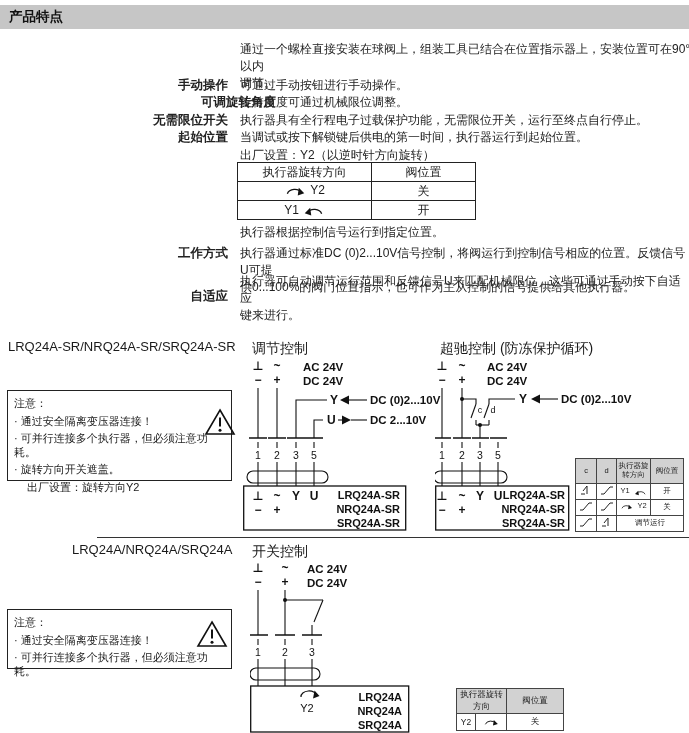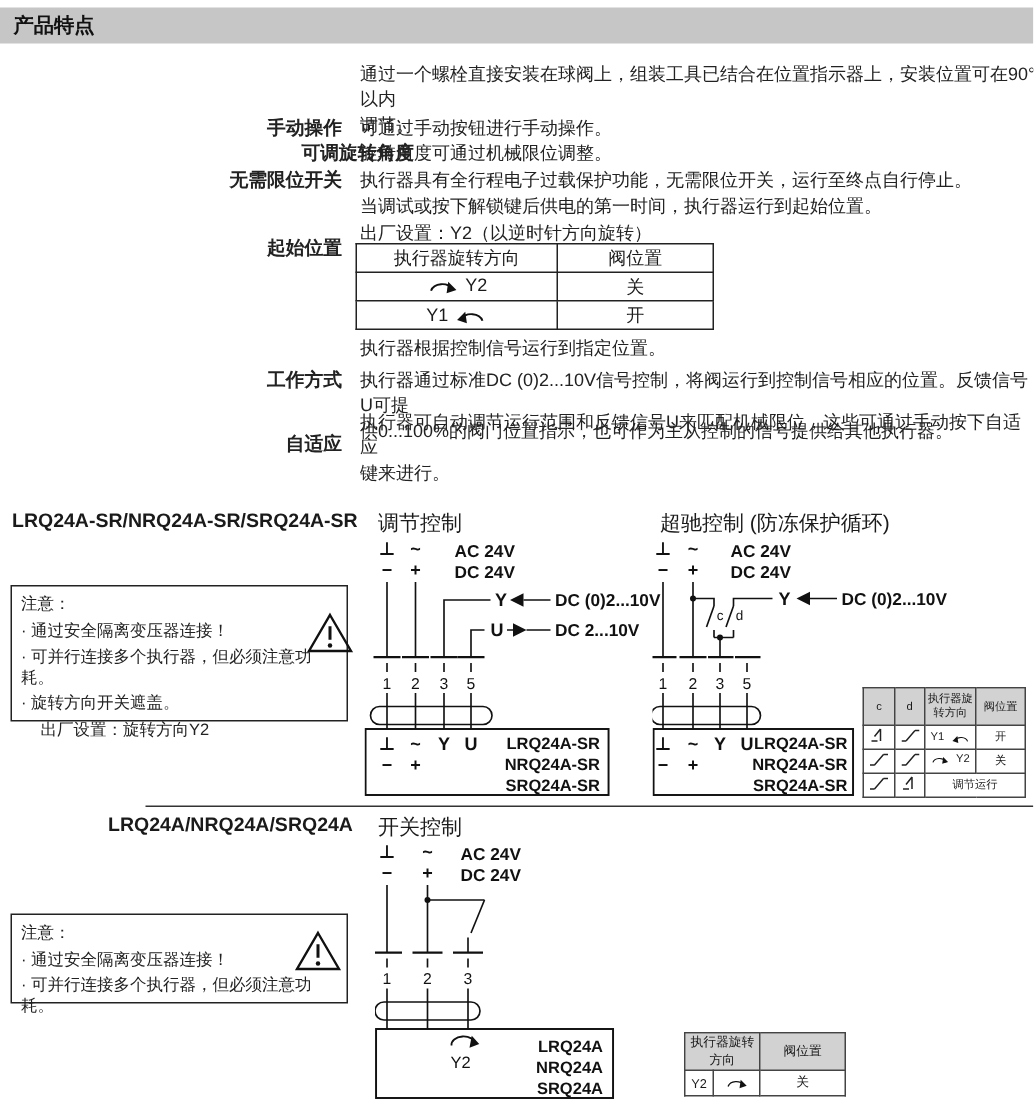--- a/index.html
+++ b/index.html
@@ -24,21 +24,21 @@
   .ootable{position:absolute;left:456px;top:688px;font-size:8.5px;}
   .ootable td,.ootable th{border:1px solid #444;text-align:center;padding:0;font-weight:normal;vertical-align:middle;}
   .ootable th{background:#d2d2d2;height:15px;}
   .ootable td{height:16px;}
   .notebox{position:absolute;left:7px;width:225px;border:1.4px solid #222;
            font-size:11px;color:#222;box-sizing:border-box;background:#fff;}
   .notebox .nline{margin:4px 8px 0 6px;line-height:13.5px;}
   .notebox .ntitle{margin-top:6px;}
   .notebox .nindent{padding-left:13px;}
   .warn{position:absolute;}
-  .wtitle{position:absolute;font-weight:bold;font-size:13px;white-space:nowrap;}
+  .wtitle{position:absolute;font-weight:normal;font-size:13px;white-space:nowrap;}
   .wsub{position:absolute;font-size:14px;white-space:nowrap;}
   .rule{position:absolute;left:97px;top:537px;width:592px;border-top:1.5px solid #333;height:0;}
   .diag{position:absolute;}
   .diag text{font-family:"Liberation Sans","DejaVu Sans",sans-serif;fill:#111;}
   .t-term{font-size:12px;font-weight:bold;}
   .t-pwr{font-size:11.5px;font-weight:bold;}
   .t-num{font-size:10.5px;}
   .t-sig{font-size:11.5px;font-weight:bold;}
   .t-mod{font-size:11px;font-weight:bold;}
   .t-cd{font-size:9px;}
@@ -64,21 +64,21 @@
 
   <div class="flabel" style="top:77px;">手动操作</div>
   <div class="ftext" style="top:77px;">可通过手动按钮进行手动操作。</div>
 
   <div class="flabel" style="top:94px;margin-left:48px;">可调旋转角度</div>
   <div class="ftext" style="top:94px;">旋转角度可通过机械限位调整。</div>
 
   <div class="flabel" style="top:112px;">无需限位开关</div>
   <div class="ftext" style="top:112px;">执行器具有全行程电子过载保护功能，无需限位开关，运行至终点自行停止。</div>
 
-  <div class="flabel" style="top:129px;margin-top:28px;">起始位置</div>
+  <div class="flabel" style="top:129px;">起始位置</div>
   <div class="ftext" style="top:129px;">当调试或按下解锁键后供电的第一时间，执行器运行到起始位置。</div>
 
   <div class="ftext" style="top:147px;">出厂设置：Y2（以逆时针方向旋转）</div>
 
   <table class="dirtable">
     <colgroup>
         <col style="width:134px">
         <col style="width:104px">
       </colgroup>
     <tbody>

